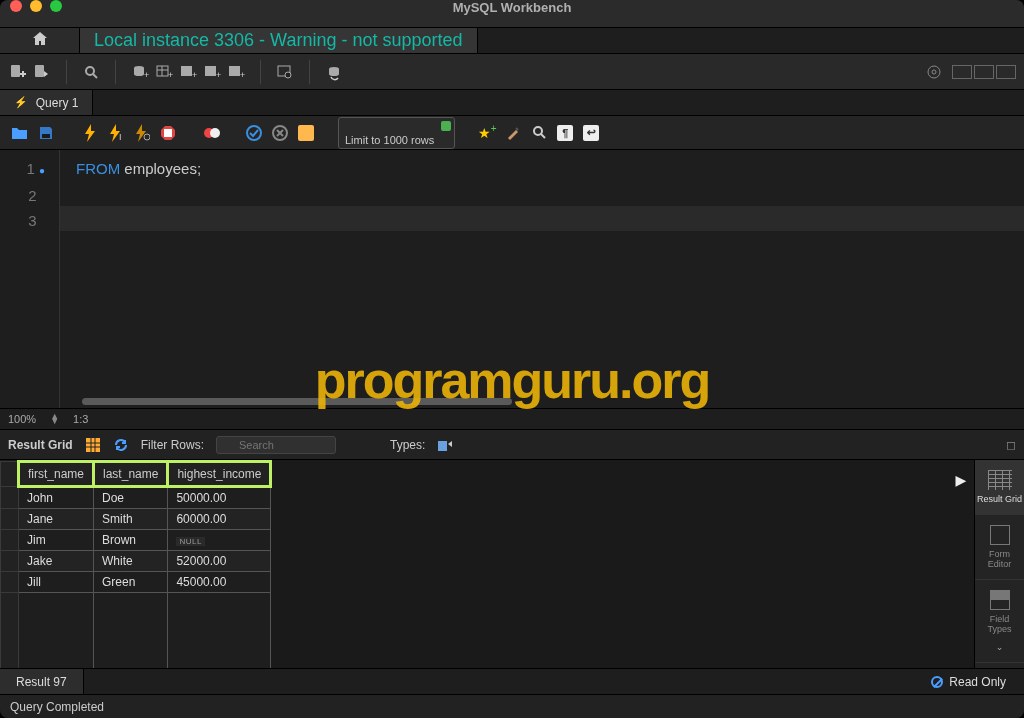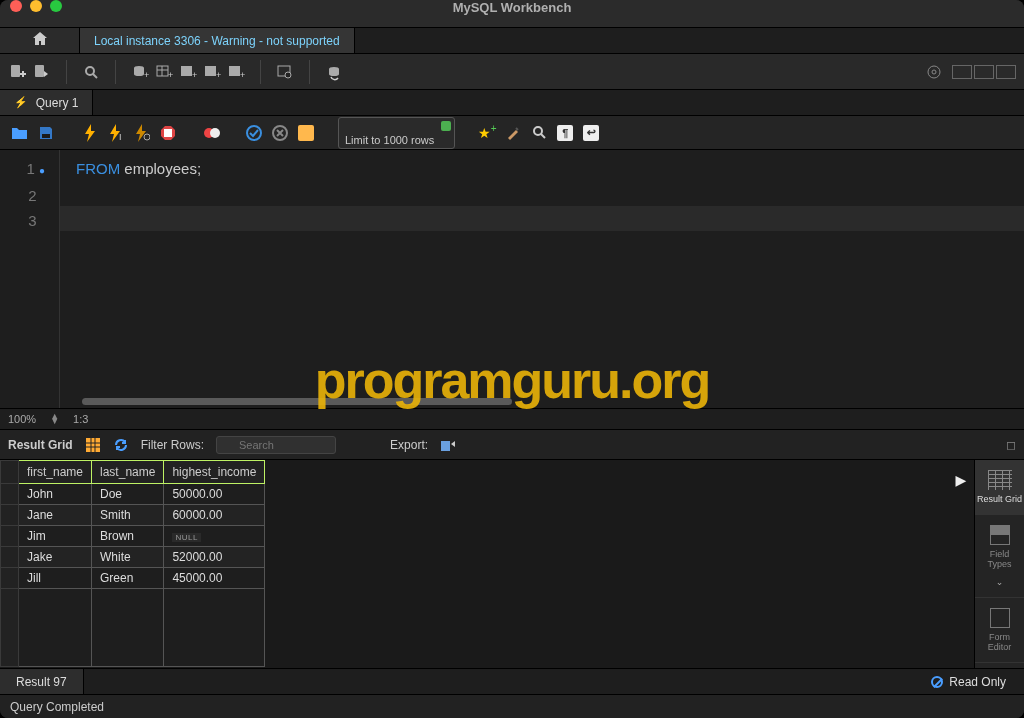--- a/index.html
+++ b/index.html
@@ -25,21 +25,21 @@
   .titlebar{height:28px;background:#2b2b2b;display:flex;align-items:flex-start;position:relative;border-bottom:1px solid #000;}
   .traffic{display:flex;gap:8px;margin-left:10px;}
   .light{width:12px;height:12px;border-radius:50%;}
   .red{background:#ff5f57;} .yellow{background:#ffbd2e;} .green{background:#28c940;}
   .title-text{position:absolute;left:0;right:0;text-align:center;font-size:13px;font-weight:600;color:#b0b0b0;pointer-events:none;}
 
   
   .conn-tabs{height:26px;background:#1e1e1e;display:flex;border-bottom:1px solid #000;}
   .home-tab{width:80px;display:flex;align-items:center;justify-content:center;background:#2b2b2b;border-right:1px solid #000;}
   .home-icon{color:#ccc;font-size:15px;}
-  .conn-tab{padding:0 14px;display:flex;align-items:center;background:#353535;font-size:12px;color:#7dd3fc;border-right:1px solid #000;}
+  .conn-tab{padding:0 14px;display:flex;align-items:center;background:#353535;font-size:18px;color:#14b8a6;border-right:1px solid #000;}
 
   
   .main-toolbar{height:36px;background:#292929;display:flex;align-items:center;padding:0 8px;gap:8px;border-bottom:1px solid #000;}
   .tb-group{display:flex;gap:4px;align-items:center;}
   .tb-sep{width:1px;height:24px;background:#444;margin:0 6px;}
   .tb-icon{width:20px;height:20px;display:flex;align-items:center;justify-content:center;color:#aaa;font-size:14px;}
   .spacer{flex:1;}
   .panel-toggles{display:flex;gap:2px;}
   .panel-toggle{width:20px;height:14px;border:1px solid #666;background:#2a2a2a;}
 
@@ -91,21 +91,21 @@
   .rb-sync{color:#4a9eff;}
   .filter-input{background:#303030;border:1px solid #444;border-radius:3px;padding:2px 6px 2px 22px;color:#888;font-size:11px;width:120px;position:relative;}
   .filter-wrap{position:relative;}
   .filter-wrap .mag{position:absolute;left:6px;top:3px;color:#888;font-size:11px;}
   .export-icon{color:#6aa0e0;}
 
   
   .result-area{flex:1;display:flex;background:#1a1a1a;min-height:0;}
   .grid-wrap{flex:1;overflow:auto;position:relative;}
   table.result{border-collapse:collapse;font-size:12px;color:#ddd;}
-  table.result th{background:#222;border:1px solid #bef264;padding:4px 8px;text-align:left;font-weight:400;color:#ccc;font-size:12px;}
+  table.result th{background:#222;border:3px solid #bef264;padding:4px 8px;text-align:left;font-weight:400;color:#ccc;font-size:12px;}
   table.result td{border:1px solid #555;padding:3px 8px;background:#1e1e1e;}
   table.result tr.alt td{background:#232323;}
   .row-handle{width:18px;background:#222 !important;border:1px solid #3a3a3a !important;}
   .null{font-size:8px;background:#2a2a2a;padding:0 3px;color:#999;letter-spacing:0.5px;}
   .empty-row td{height:78px;vertical-align:top;}
 
   .caret-col{width:26px;display:flex;align-items:flex-start;justify-content:center;padding-top:12px;color:#eee;font-size:14px;}
 
   
   .right-sidebar{width:50px;background:#242424;display:flex;flex-direction:column;border-left:1px solid #000;}
@@ -366,21 +366,21 @@
           <path d="M2 7 a5 5 0 0 1 9-3 M12 7 a5 5 0 0 1-9 3"></path>
           <path d="M11 2 v3 h-3 M3 12 v-3 h3"></path>
         </svg>
       </span>
     <span>Filter Rows:</span>
     <div class="filter-wrap">
       <span class="mag">🔍</span>
       <input class="filter-input" placeholder="Search" style="">
     </div>
     <div style="width:30px"></div>
-    <span>Export:</span>
+    <span>Types:</span>
     <span class="rb-icon export-icon">
         <svg width="16" height="14" viewBox="0 0 16 14" fill="currentColor">
           <rect x="1" y="3" width="9" height="10" fill="#6aa0e0"></rect>
           <path d="M11 6 l4-3 v6 Z" fill="#ccc"></path>
         </svg>
       </span>
     <div class="spacer"></div>
     <span style="color:#888">◻</span>
   </div>
 
@@ -435,27 +435,27 @@
           </tbody>
       </table>
     </div>
     <div class="caret-col">▶</div>
     <div class="right-sidebar">
       <div class="rs-item active">
         <div class="rs-icon"></div>
         <span>Result Grid</span>
       </div>
       <div class="rs-item">
+        <div class="rs-icon2"></div>
+        <span>Form Editor</span>
+      </div>
+      <div class="rs-item">
         <div class="rs-icon2" style="background:linear-gradient(#777 50%,transparent 50%)"></div>
         <span>Field Types</span>
         <span class="rs-chevron">⌄</span>
-      </div>
-      <div class="rs-item">
-        <div class="rs-icon2"></div>
-        <span>Form Editor</span>
       </div>
     </div>
   </div>
 
   <div class="result-tabbar">
     <div class="result-tab">Result 97</div>
     <div class="readonly">
       <span class="ro-icon"></span>
       <span>Read Only</span>
     </div>

